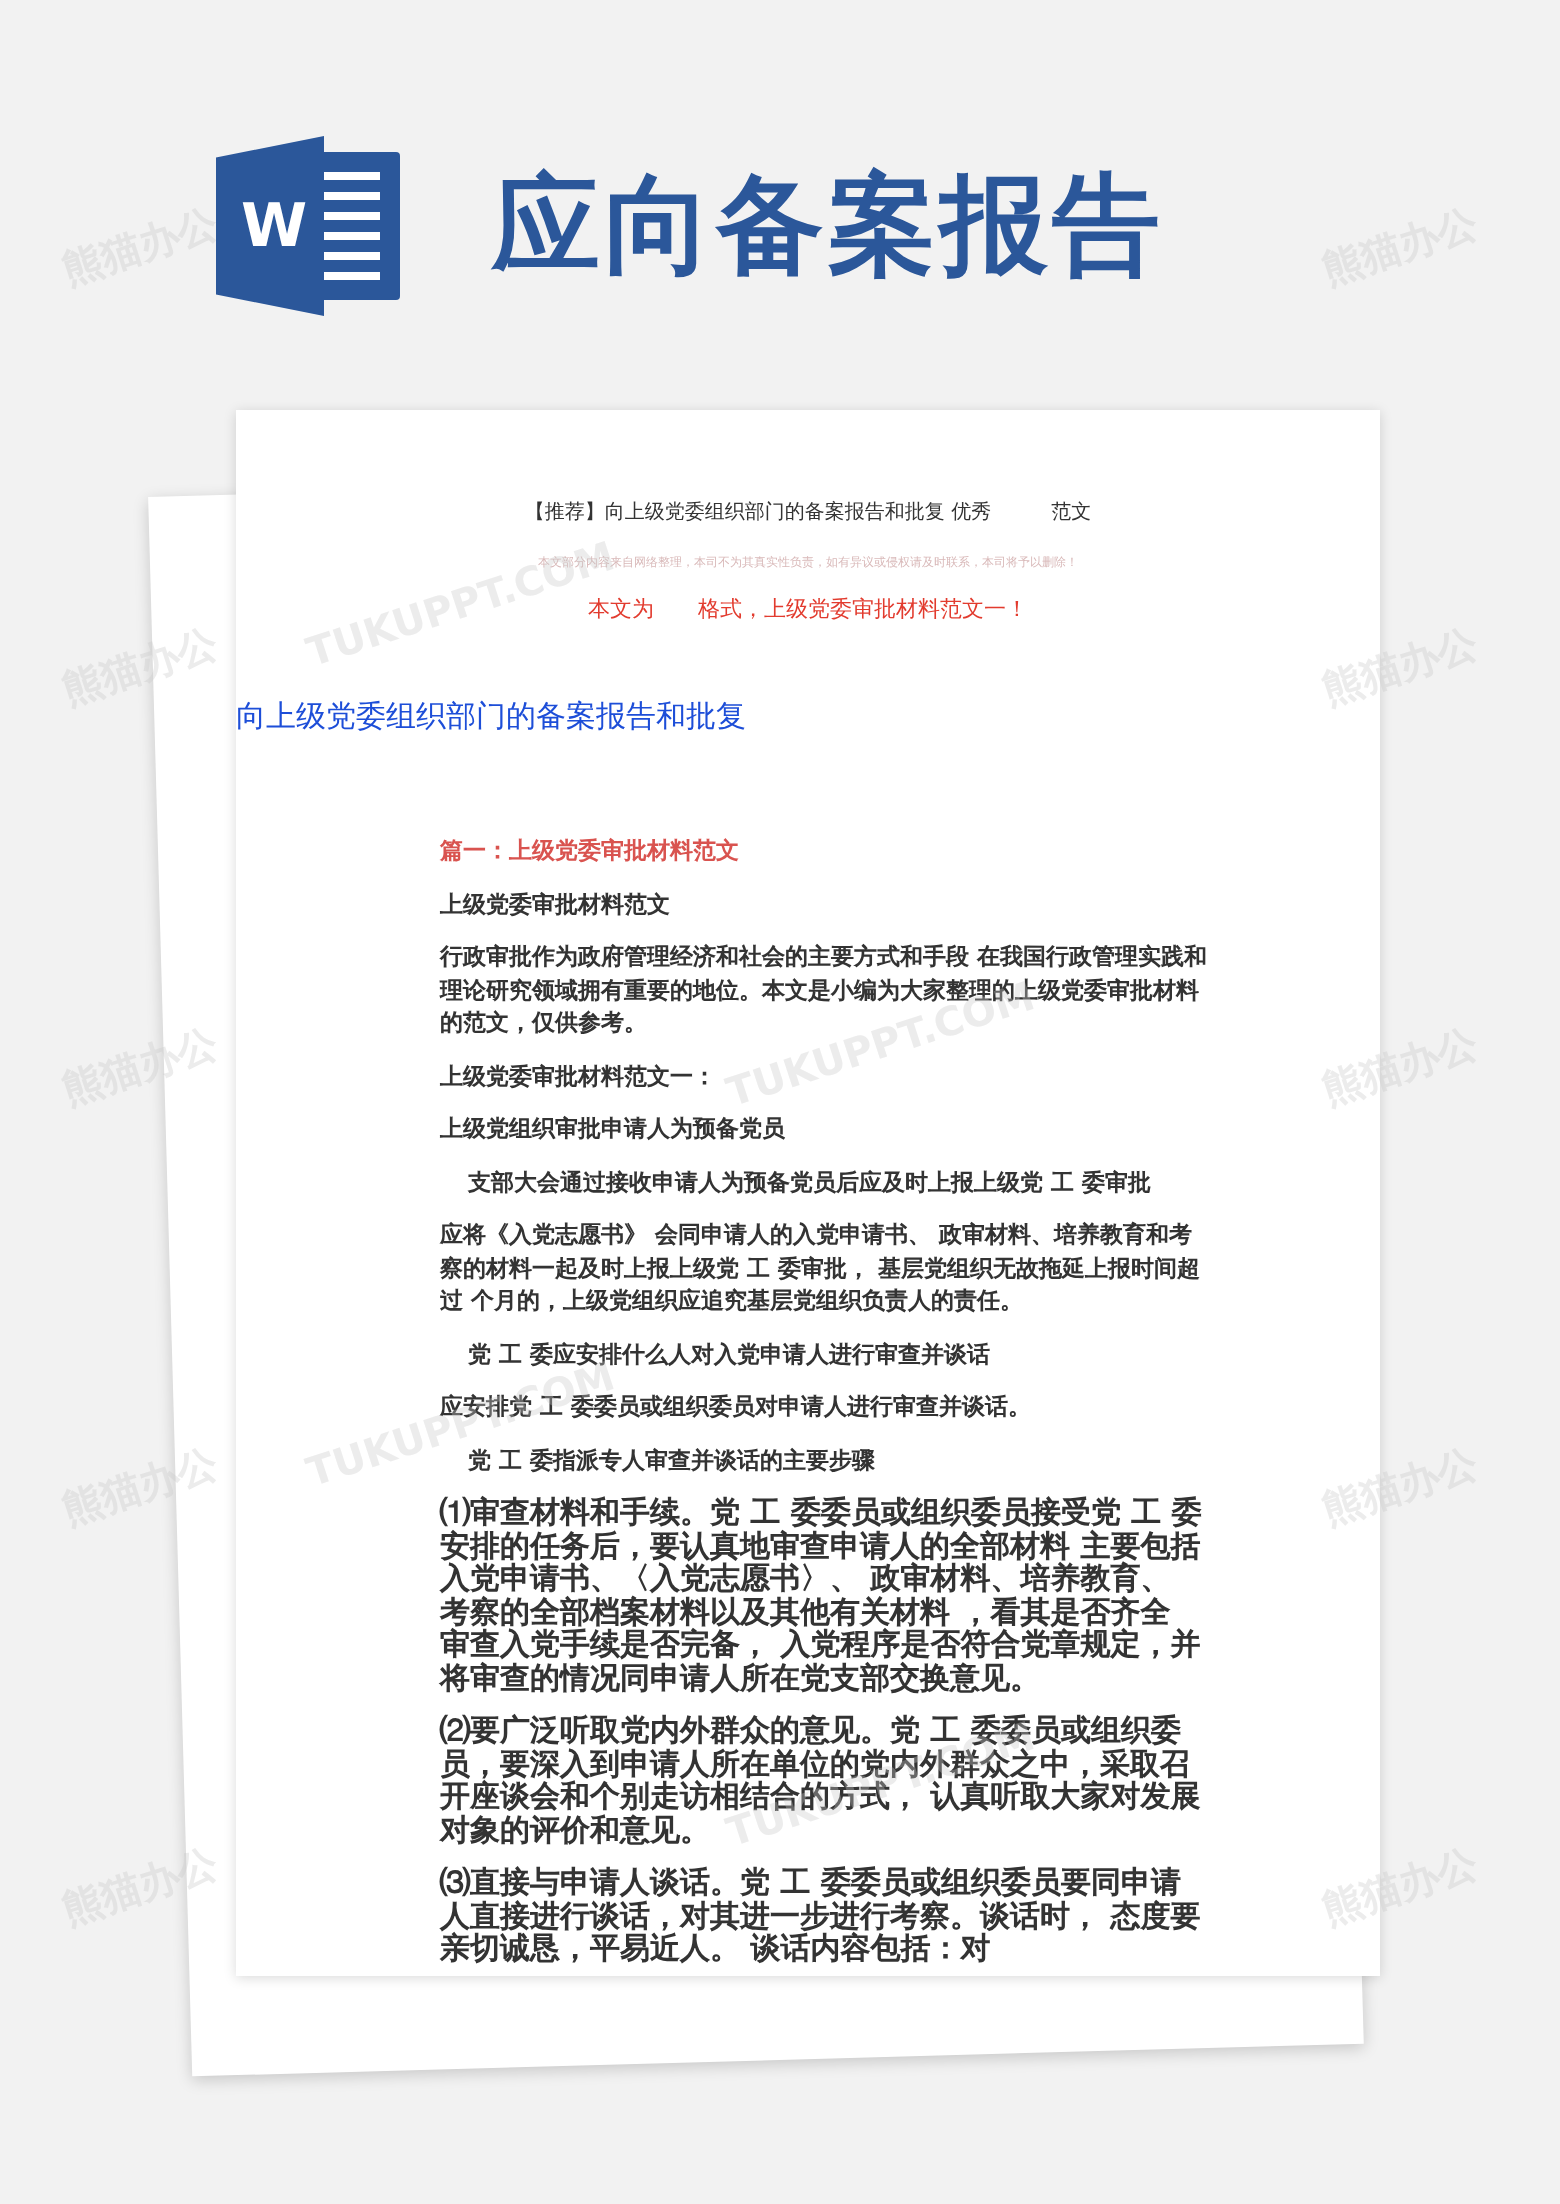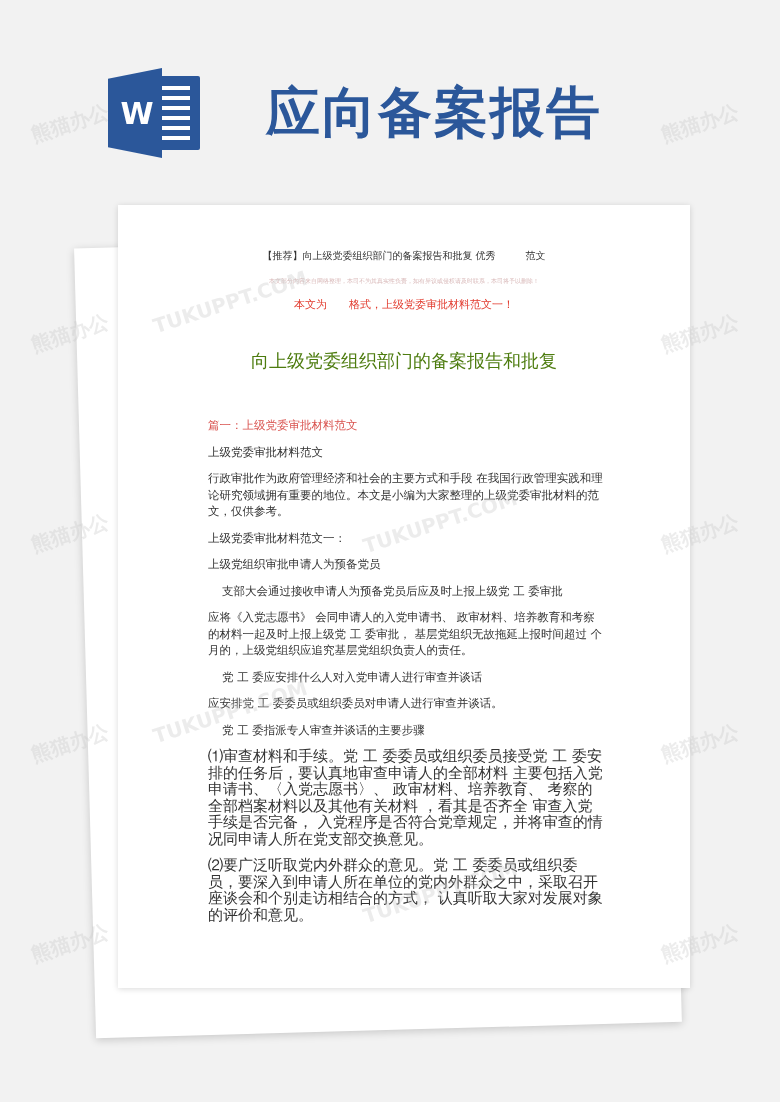--- a/index.html
+++ b/index.html
@@ -3,31 +3,31 @@
 <meta charset="utf-8">
 <style>
   html, body { margin:0; padding:0; }
   body { width:780px; height:1102px; background:#f2f2f2; position:relative; overflow:hidden; font-family:"DejaVu Serif","Liberation Serif",serif; }
   .banner { position:absolute; left:108px; top:68px; height:90px; display:flex; align-items:center; }
   .word-icon { position:relative; width:98px; height:90px; }
   .word-icon .doc { position:absolute; left:40px; top:8px; width:52px; height:74px; background:#2b579a; border-radius:2px; }
   .word-icon .doc .ln { position:absolute; left:8px; width:34px; height:4px; background:#fff; }
   .word-icon .cover { position:absolute; left:0; top:0; width:54px; height:90px; background:#2b579a; clip-path:polygon(0 12%,100% 0,100% 100%,0 88%); display:flex; align-items:center; justify-content:center; }
   .word-icon .cover span { color:#fff; font-family:"DejaVu Sans",sans-serif; font-weight:bold; font-size:30px; margin-left:4px; }
-  .banner-title { margin-left:60px; color:#2b579a; font-size:54px; font-weight:bold; letter-spacing:2px; font-family:"DejaVu Serif",serif; }
+  .banner-title { margin-left:40px; color:#2b579a; font-size:54px; font-weight:bold; letter-spacing:2px; font-family:"DejaVu Serif",serif; }
 
   .back-page { position:absolute; left:96px; top:240px; width:586px; height:790px; background:#fff; transform:rotate(-1.6deg); transform-origin:50% 100%; box-shadow:0 2px 8px rgba(0,0,0,0.18); }
   .front-page { position:absolute; left:118px; top:205px; width:572px; height:783px; background:#fff; box-shadow:0 1px 6px rgba(0,0,0,0.15); }
 
   .header-line { position:absolute; top:44px; left:0; width:100%; text-align:center; font-size:10px; color:#333; }
   .disclaimer { position:absolute; top:72px; left:0; width:100%; text-align:center; font-size:6px; color:#d9b9b9; }
   .promo { position:absolute; top:92px; left:0; width:100%; text-align:center; font-size:11px; color:#e23b2e; }
-  .doc-title { position:absolute; top:144px; left:0; width:100%; text-align:center; font-size:18px; color:#4d7c0f; }
+  .doc-title { position:absolute; top:144px; left:0; width:100%; font-size:15px; color:#1d4ed8; }
   .content { position:absolute; top:212px; left:86px; width:400px; font-size:11.5px; color:#333; line-height:16.5px; }
-  .content p { margin:0 0 10px 4px; }
+  .content p { margin:0 0 10px 16px;font-weight:bold; }
   .content .red { color:#d9534f; }
   .content .indent { padding-left:14px; }
   .content .small { font-size:15px; }
 
   .wm { position:absolute; color:rgba(200,200,200,0.35); font-family:"DejaVu Sans",sans-serif; font-weight:bold; font-size:20px; transform:rotate(-18deg); white-space:nowrap; pointer-events:none; }
 </style>
 </head>
 <body>
 
 <div class="banner">
@@ -60,20 +60,21 @@
     <p>行政审批作为政府管理经济和社会的主要方式和手段 在我国行政管理实践和理论研究领域拥有重要的地位。本文是小编为大家整理的上级党委审批材料的范文，仅供参考。</p>
     <p>上级党委审批材料范文一：</p>
     <p>上级党组织审批申请人为预备党员</p>
     <p class="indent">支部大会通过接收申请人为预备党员后应及时上报上级党 工 委审批</p>
     <p>应将《入党志愿书》 会同申请人的入党申请书、 政审材料、培养教育和考察的材料一起及时上报上级党 工 委审批， 基层党组织无故拖延上报时间超过 个月的，上级党组织应追究基层党组织负责人的责任。</p>
     <p class="indent">党 工 委应安排什么人对入党申请人进行审查并谈话</p>
     <p>应安排党 工 委委员或组织委员对申请人进行审查并谈话。</p>
     <p class="indent">党 工 委指派专人审查并谈话的主要步骤</p>
     <p class="small">⑴审查材料和手续。党 工 委委员或组织委员接受党 工 委安排的任务后，要认真地审查申请人的全部材料 主要包括入党申请书、〈入党志愿书〉、 政审材料、培养教育、 考察的全部档案材料以及其他有关材料 ，看其是否齐全 审查入党手续是否完备， 入党程序是否符合党章规定，并将审查的情况同申请人所在党支部交换意见。</p>
     <p class="small">⑵要广泛听取党内外群众的意见。党 工 委委员或组织委员，要深入到申请人所在单位的党内外群众之中，采取召开座谈会和个别走访相结合的方式， 认真听取大家对发展对象的评价和意见。</p>
+    <p class="small">⑶直接与申请人谈话。党 工 委委员或组织委员要同申请人直接进行谈话，对其进一步进行考察。谈话时， 态度要亲切诚恳，平易近人。 谈话内容包括：对</p>
   </div>
 </div>
 
 <div class="wm" style="left:30px;top:110px">熊猫办公</div>
 <div class="wm" style="left:660px;top:110px">熊猫办公</div>
 <div class="wm" style="left:150px;top:290px">TUKUPPT.COM</div>
 <div class="wm" style="left:30px;top:320px">熊猫办公</div>
 <div class="wm" style="left:660px;top:320px">熊猫办公</div>
 <div class="wm" style="left:360px;top:510px">TUKUPPT.COM</div>
 <div class="wm" style="left:30px;top:520px">熊猫办公</div>

